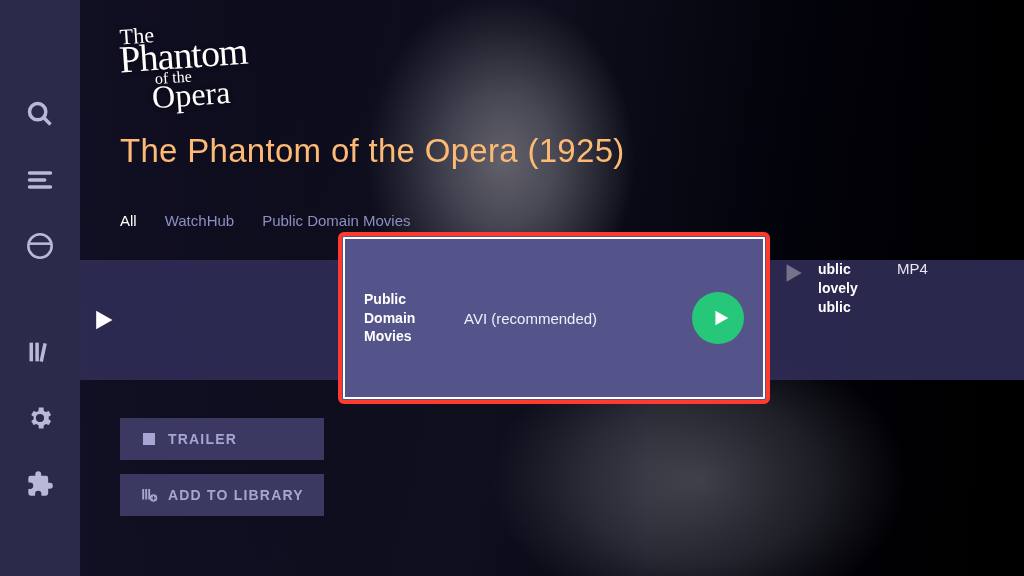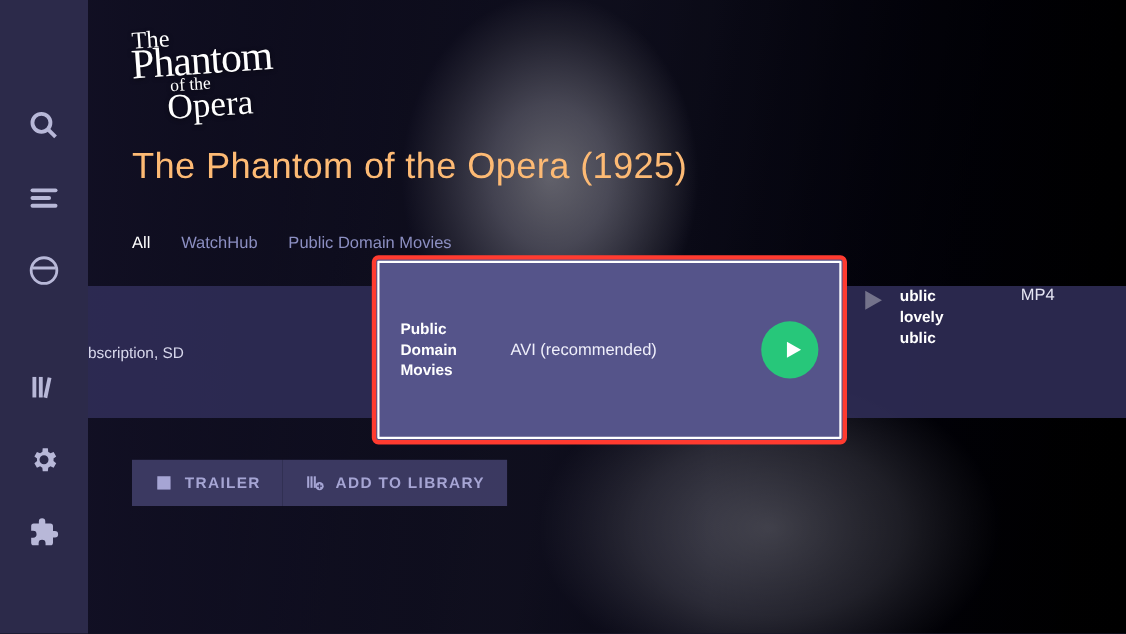--- a/index.html
+++ b/index.html
@@ -109,26 +109,26 @@
     display: flex; align-items: flex-start;
   }
   .card-right .play-icon {
     width: 44px; display: flex; align-items: center; justify-content: center;
   }
   .card-right .play-icon svg { width: 26px; height: 26px; fill: rgba(255,255,255,0.35); }
   .card-right .provider {
     font-size: 14px; font-weight: 700; color: #fff; width: 74px; line-height: 1.35; margin-left: 4px;
   }
   .card-right .format {
-    margin-left: 36px; font-size: 15px; color: #e6e6f4;
+    margin-left: 5px; font-size: 15px; color: #e6e6f4;
   }
 
   .action-row {
     position: absolute; left: 40px; top: 418px;
-    display: flex; 
+    display: flex; gap: 14px; flex-direction: column;
   }
   .action-btn {
     background: rgba(64,62,104,0.9);
     padding: 12px 20px; display: flex; align-items: center; gap: 10px;
     font-size: 14px; font-weight: 600; letter-spacing: 1.2px;
     color: #a6a5d4; cursor: pointer;
   }
   .action-btn svg { width: 18px; height: 18px; fill: #a6a5d4; }
 </style>
 </head>
@@ -187,23 +187,20 @@
 
   <h1 class="title">The Phantom of the Opera (1925)</h1>
 
   <div class="tabs">
     <div class="tab active">All</div>
     <div class="tab">WatchHub</div>
     <div class="tab">Public Domain Movies</div>
   </div>
 
   <div class="stream-bar">
-    <div class="stream-left-clip">
-      <span>bscription, SD</span>
-    </div>
     <div class="stream-left-play">
       <svg viewBox="0 0 24 24">
           <path d="M7 4l14 8-14 8z"></path>
         </svg>
     </div>
   </div>
 
   <div class="highlight-card">
     <div class="provider">Public Domain Movies</div>
     <div class="format">AVI (recommended)</div>

